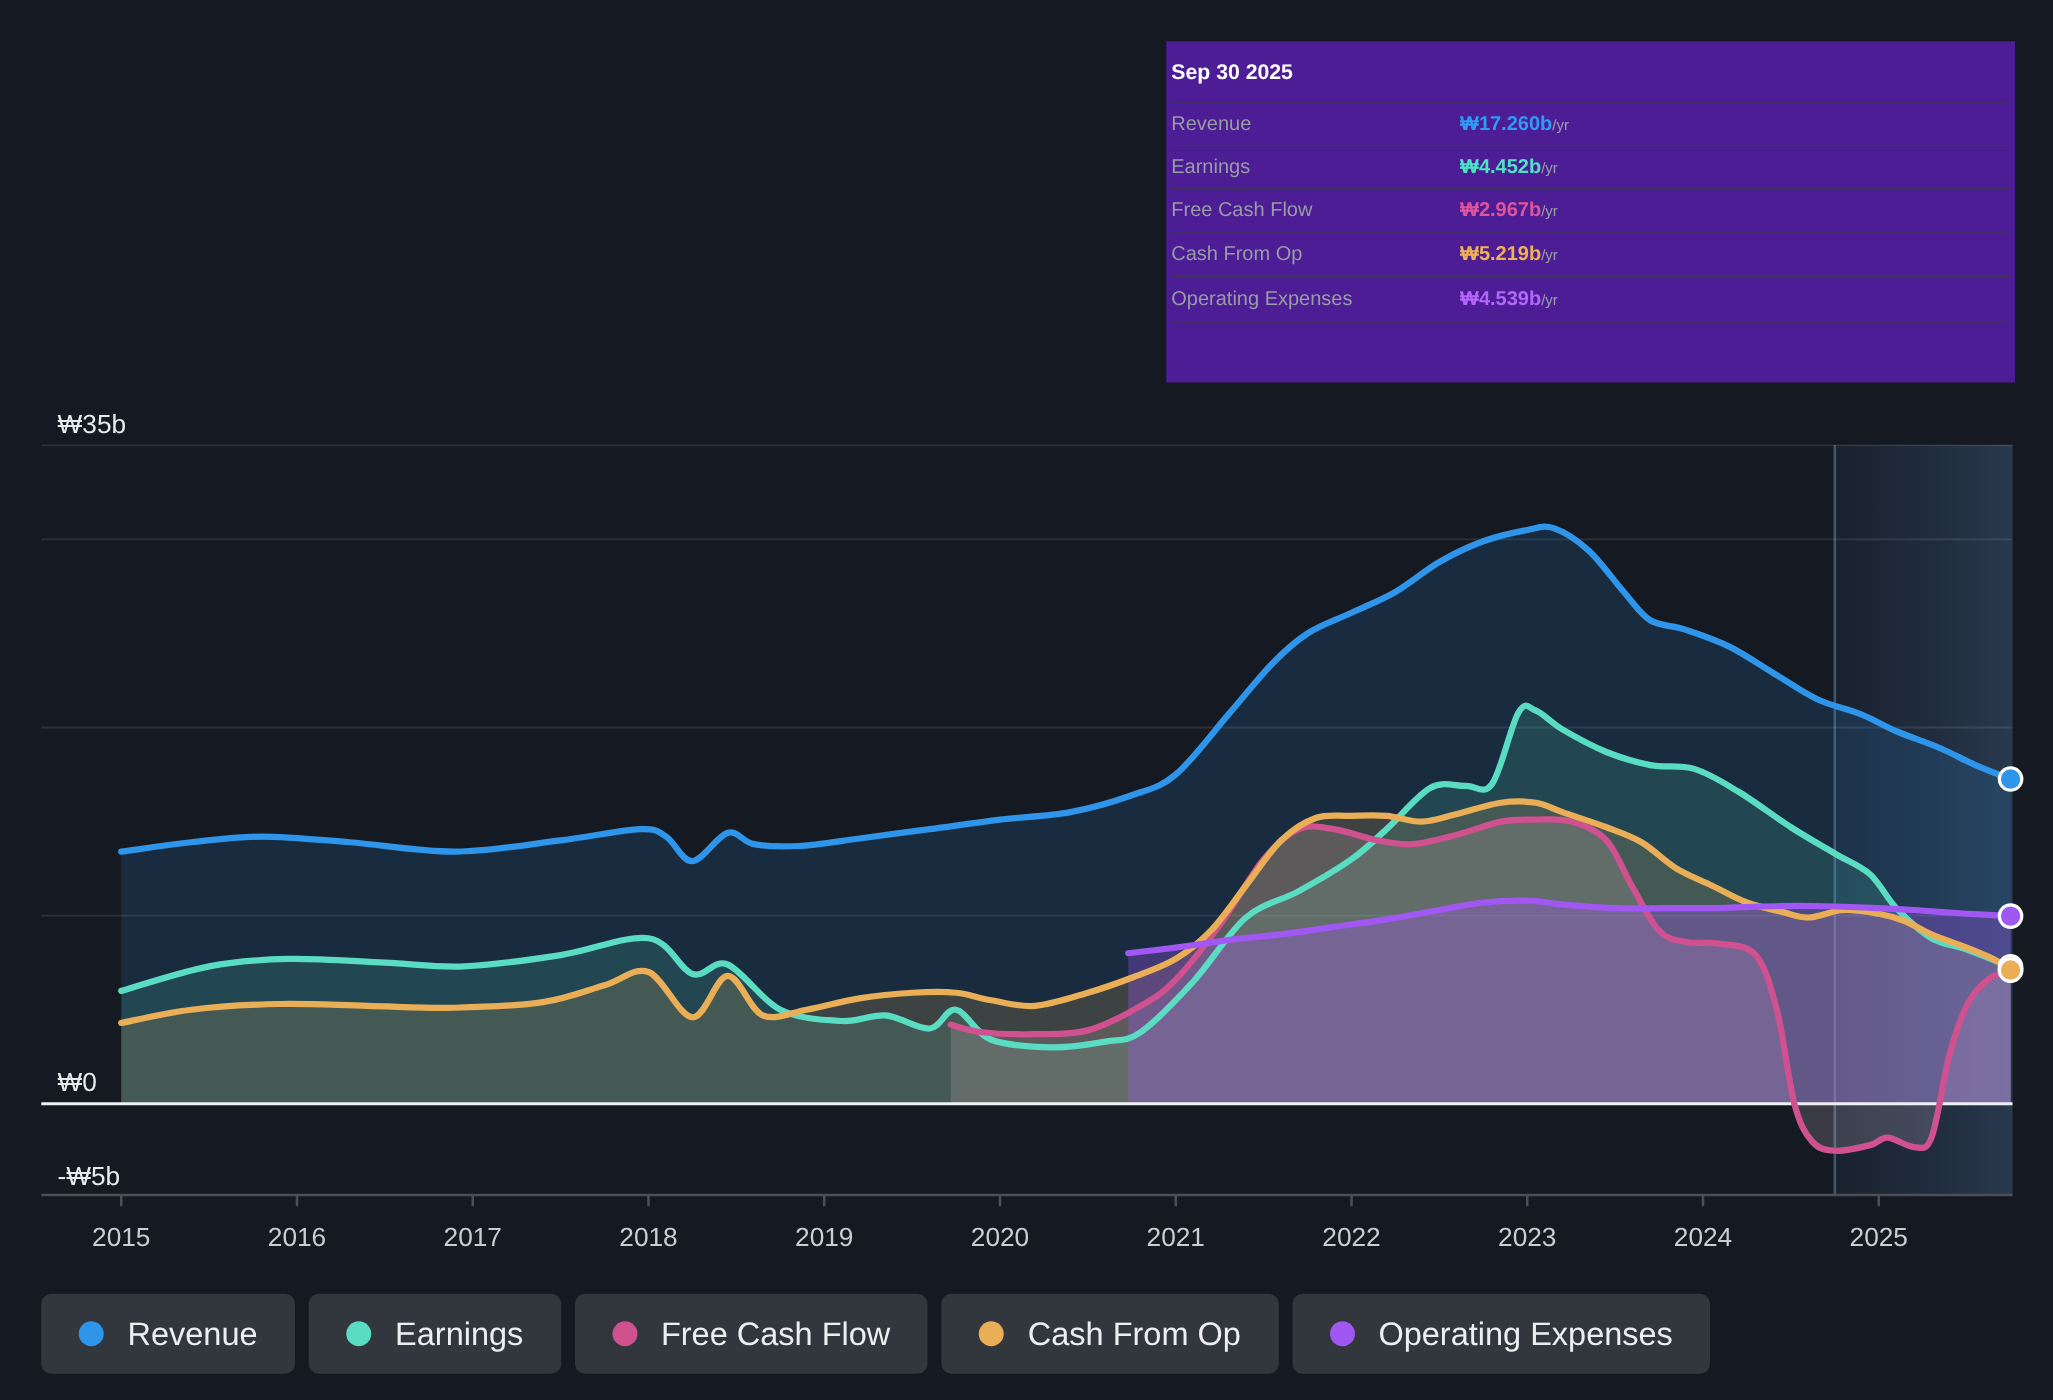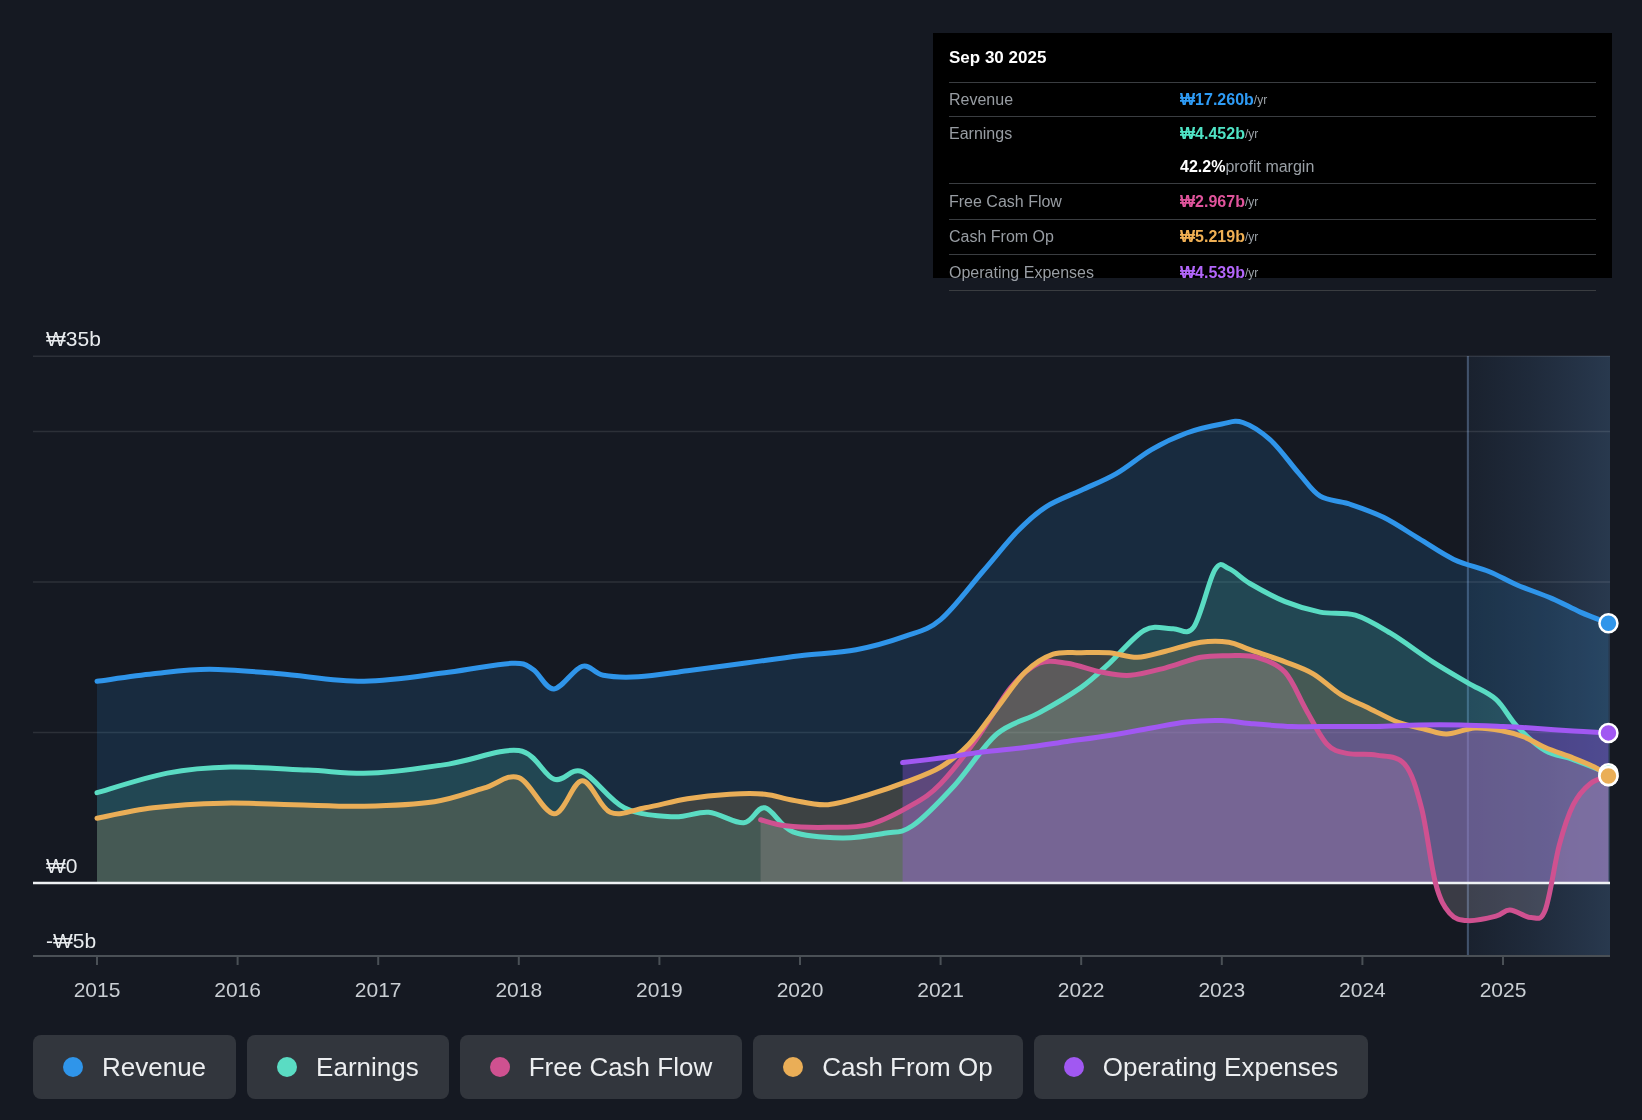--- a/index.html
+++ b/index.html
@@ -1,22 +1,22 @@
 <!DOCTYPE html>
 <html><head>
 <meta charset="utf-8">
 <style>
   html,body{margin:0;padding:0;background:#151922;}
   body{width:1642px;height:1120px;position:relative;overflow:hidden;
        font-family:"Liberation Sans","DejaVu Sans",sans-serif;color:#e8eaed;}
   .page{position:absolute;inset:0;background:#151922;}
   svg{position:absolute;left:0;top:0;}
   
-  .tooltip{position:absolute;left:933px;top:33px;width:679px;height:245px;
-           background:#000000;box-sizing:border-box;padding:0 16px;z-index:5;}
+  .tooltip{position:absolute;left:933px;top:33px;width:679px;height:273px;
+           background:#4c1d95;box-sizing:border-box;padding:0 4px;z-index:5;}
   .tt-title{height:49px;display:flex;align-items:center;font-size:17px;font-weight:bold;
             color:#ffffff;border-bottom:1px solid #3a3d41;}
   .tt-row{display:flex;align-items:center;border-bottom:1px solid #3a3d41;box-sizing:border-box;}
   .tt-row .lbl{width:231px;font-size:16px;color:#989da3;flex:none;}
   .tt-row .val{font-size:16px;font-weight:bold;}
   .tt-row .suf{font-size:12px;color:#9aa0a6;font-weight:normal;}
   .tt-earn-block{border-bottom:1px solid #3a3d41;}
   .tt-earn-block .tt-row{border-bottom:none;}
   .tt-margin-row{display:flex;align-items:center;height:33px;}
   .tt-margin-row .lbl{width:231px;flex:none;}
@@ -99,25 +99,20 @@
       <span class="val" style="color: rgb(46, 155, 245);">₩17.260b</span>
       <span class="suf"> /yr</span>
     </div>
 
     <div class="tt-earn-block">
       <div class="tt-row" style="height:33px">
         <span class="lbl">Earnings</span>
         <span class="val" style="color: rgb(79, 227, 197);">₩4.452b</span>
         <span class="suf"> /yr</span>
       </div>
-      <div class="tt-margin-row">
-        <span class="lbl"></span>
-        <span class="pm-val">42.2%</span>
-        <span class="pm-txt"> profit margin</span>
-      </div>
     </div>
 
     <div class="tt-row" style="height:36px">
       <span class="lbl">Free Cash Flow</span>
       <span class="val" style="color: rgb(224, 84, 156);">₩2.967b</span>
       <span class="suf"> /yr</span>
     </div>
 
     <div class="tt-row" style="height:35px">
       <span class="lbl">Cash From Op</span>

